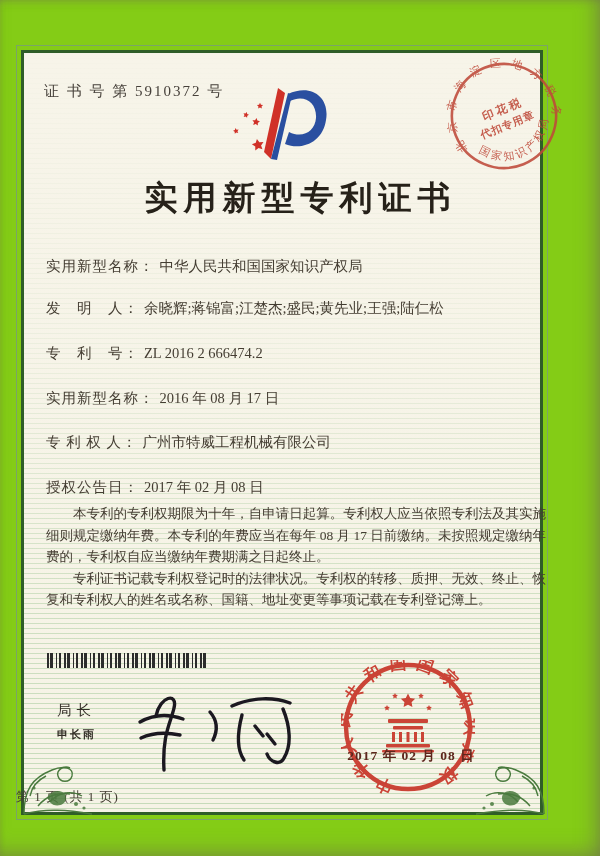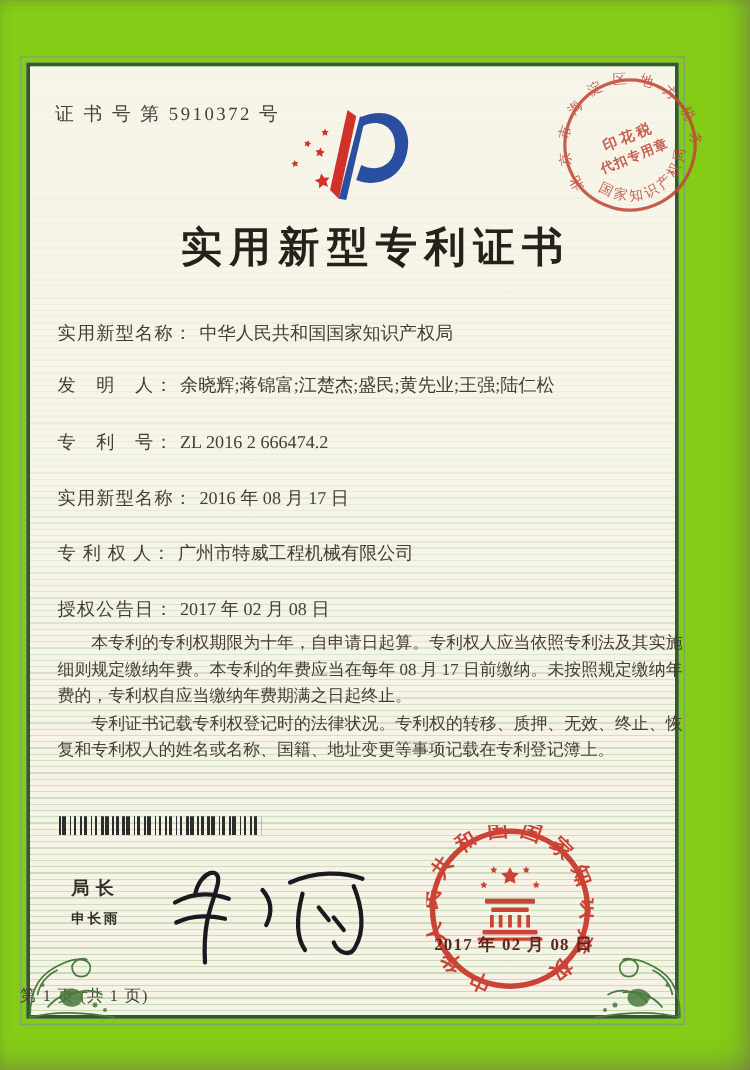--- a/index.html
+++ b/index.html
@@ -24,21 +24,21 @@
   .abs{position:absolute;}
   .cert-no{left:44px;top:82px;font-size:15px;letter-spacing:2px;color:#46403a;}
   .title{left:16px;top:176px;width:545px;text-align:center;font-size:33px;font-weight:bold;letter-spacing:6px;color:#262119;padding-left:12px;}
   .frow{left:46px;width:470px;font-size:14.5px;color:#443d32;white-space:nowrap;}
   .flabel{letter-spacing:1px;}
   .fvalue{margin-left:6px;}
   .paras{left:46px;top:503px;width:500px;font-size:13.5px;line-height:21.6px;color:#443d32;text-align:justify;}
   .paras p{margin:0;text-indent:2em;}
   .barcode{left:47px;top:653px;width:162px;height:15px;
     background:repeating-linear-gradient(90deg,#2c2c2c 0 2px,rgba(0,0,0,0) 2px 3px,#2c2c2c 3px 6px,rgba(0,0,0,0) 6px 9px,#2c2c2c 9px 10px,rgba(0,0,0,0) 10px 12px,#2c2c2c 12px 14px,rgba(0,0,0,0) 14px 17px);}
-  .director{left:57px;top:701px;font-size:14.5px;letter-spacing:5px;color:#332e27;font-weight:bold;}
+  .director{left:57px;top:701px;font-size:14.5px;letter-spacing:5px;color:#332e27;font-weight:normal;}
   .director-name{left:57px;top:727px;font-size:11px;letter-spacing:2px;color:#332e27;font-weight:bold;}
   .signature{left:126px;top:682px;}
   .stamp{left:445px;top:57px;transform:rotate(-22deg);opacity:.88;}
   .seal{left:341px;top:660px;opacity:.93;}
   .seal-date{left:336px;top:747px;width:150px;text-align:center;font-size:13.5px;font-weight:bold;letter-spacing:1px;color:#5d261c;z-index:6;}
   .footer{left:16px;top:788px;width:510px;font-size:13px;color:#433d32;letter-spacing:1px;}
   .flo{z-index:4;}
   svg text{font-family:"Liberation Serif","DejaVu Serif",serif;}
 </style>
 </head>

